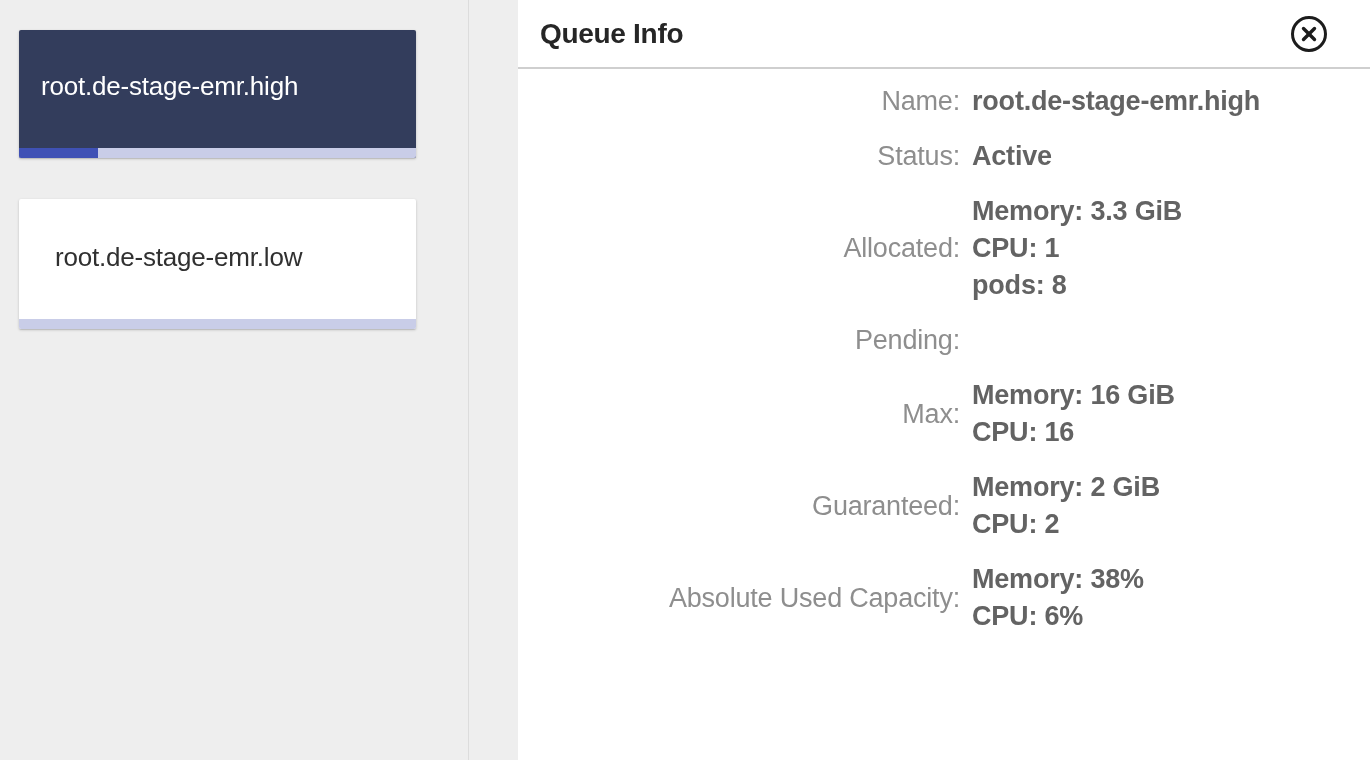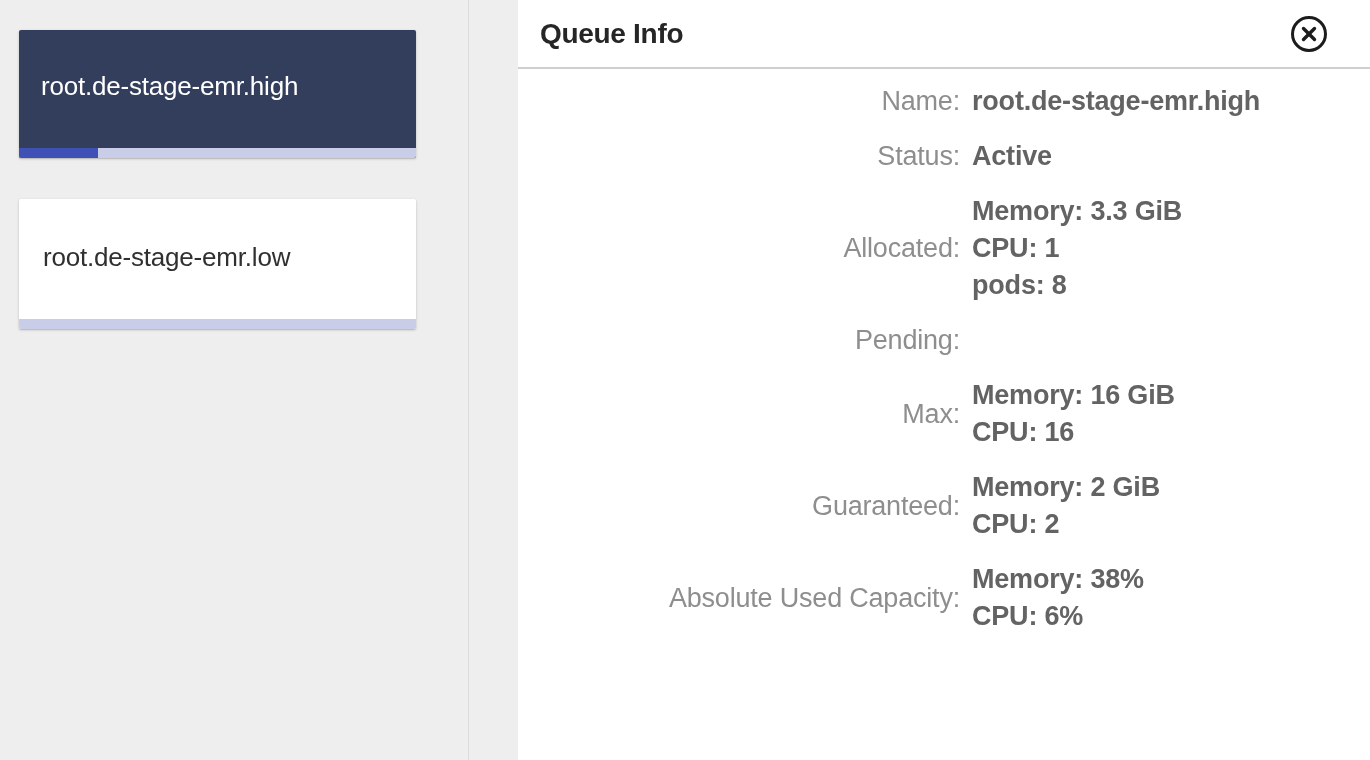--- a/index.html
+++ b/index.html
@@ -36,21 +36,21 @@
     width: 397px;
     background: #ffffff;
     border-radius: 2px;
     box-shadow: 0 1px 3px rgba(0,0,0,0.18), 0 1px 1px rgba(0,0,0,0.10);
     overflow: hidden;
     margin-bottom: 41px;
     cursor: pointer;
   }
 
   .queue-card .card-body {
-    padding: 26px 22px 30px 24px;
+    padding: 26px 22px 30px 36px;
     min-height: 120px;
     display: flex;
     align-items: center;
   }
 
   .queue-card .card-label {
     font-size: 26px;
     line-height: 38px;
     font-weight: 400;
     color: #303030;

